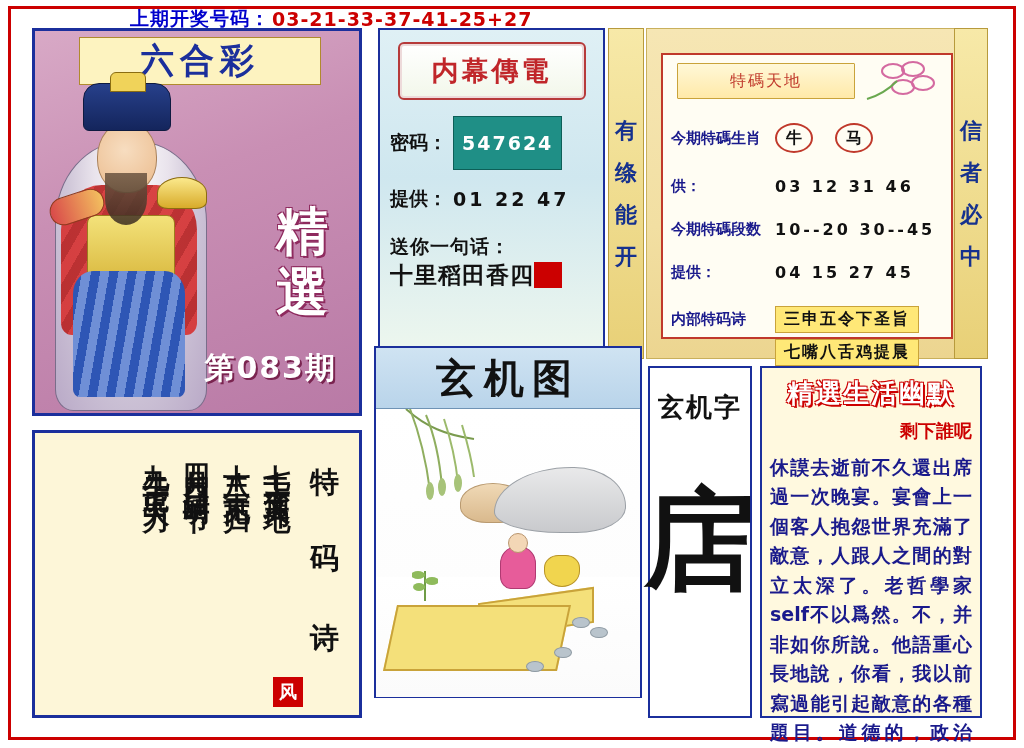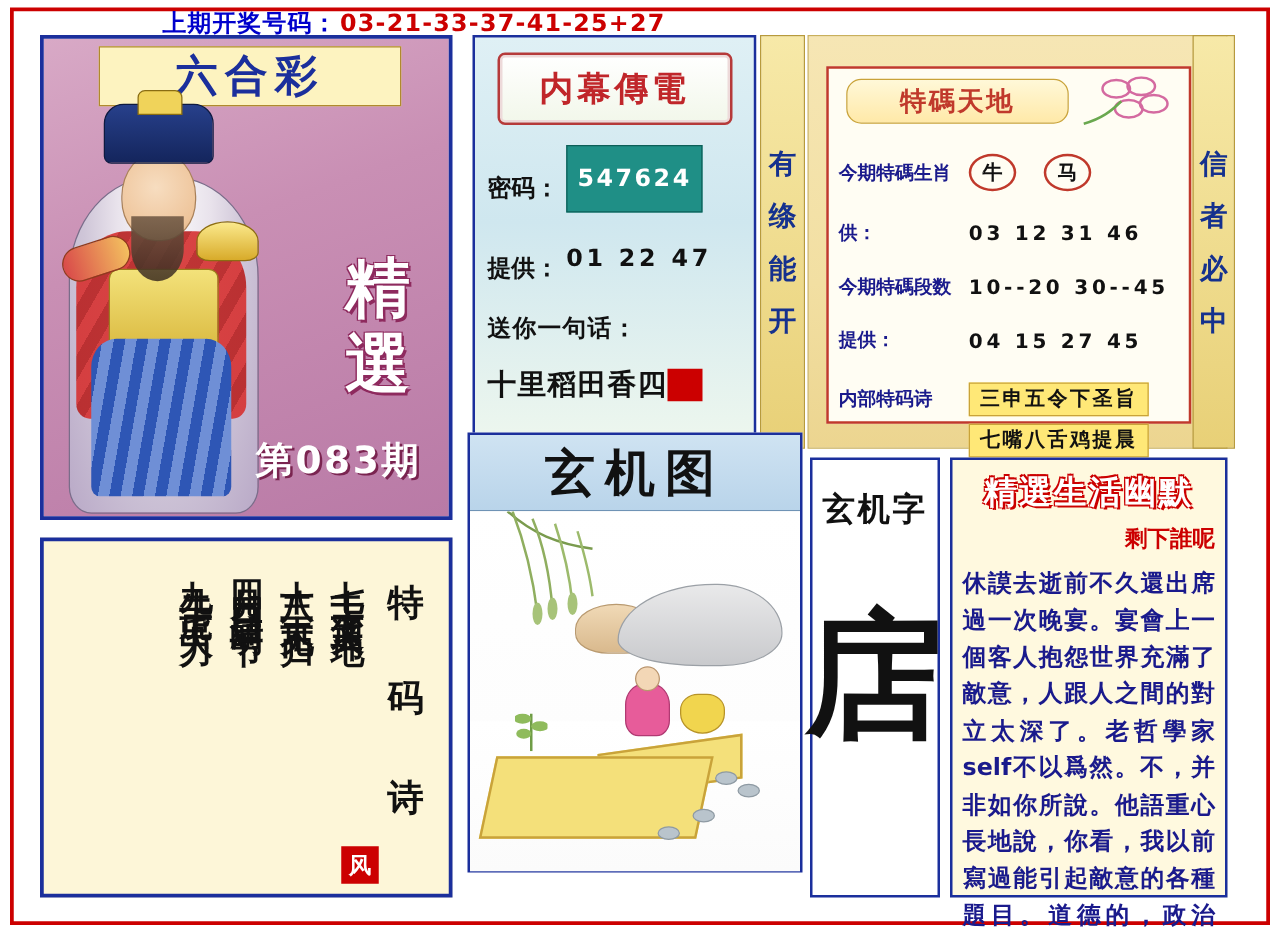--- a/index.html
+++ b/index.html
@@ -240,21 +240,21 @@
     box-shadow: 0 0 0 2px #eddada inset;
   }
   .mimu-row {
     margin-top: 16px;
     display: flex;
     align-items: center;
     font-size: 19px;
     color: #111111;
     font-weight: bold;
   }
-  .mimu-label { margin-right: 6px; margin-top: 16px; }
+  .mimu-label { margin-right: 6px; }
   .mimu-code {
     background: #1f8f86;
     color: #ffffff;
     padding: 15px 8px;
     font-size: 19px;
     letter-spacing: 2px;
     border: 1px solid #0d5f58;
   }
   .mimu-nums {
     letter-spacing: 3px;
@@ -262,21 +262,20 @@
     font-weight: bold;
   }
   .mimu-say {
     margin-top: 22px;
     font-size: 19px;
     font-weight: bold;
     color: #111111;
     letter-spacing: 1px;
   }
   .mimu-phrase {
-    margin-top: 16px;
     font-size: 23px;
     font-weight: bold;
     color: #111111;
     letter-spacing: 1px;
     position: relative;
   }
   .mimu-phrase .hl {
     background: #cc0000;
     color: #cc0000;
     padding: 0 2px;
@@ -339,26 +338,26 @@
     border: 2px solid #c0392b;
     box-sizing: border-box;
     padding: 6px 8px;
   }
   .tema-title {
     width: 176px;
     margin: 2px 0 0 6px;
     height: 34px;
     background: linear-gradient(180deg,#fff8d8,#ffe9a8);
     border: 1px solid #c9a33a;
-    border-radius: 12px;
+    border-radius: 1px;
     display: flex;
     align-items: center;
     justify-content: center;
-    font-size: 21px;
-    font-weight: bold;
+    font-size: 16px;
+    font-weight: normal;
     color: #c0392b;
     letter-spacing: 2px;
   }
   .tema-flower {
     position: absolute;
     right: 10px;
     top: 6px;
     width: 78px;
     height: 42px;
   }

